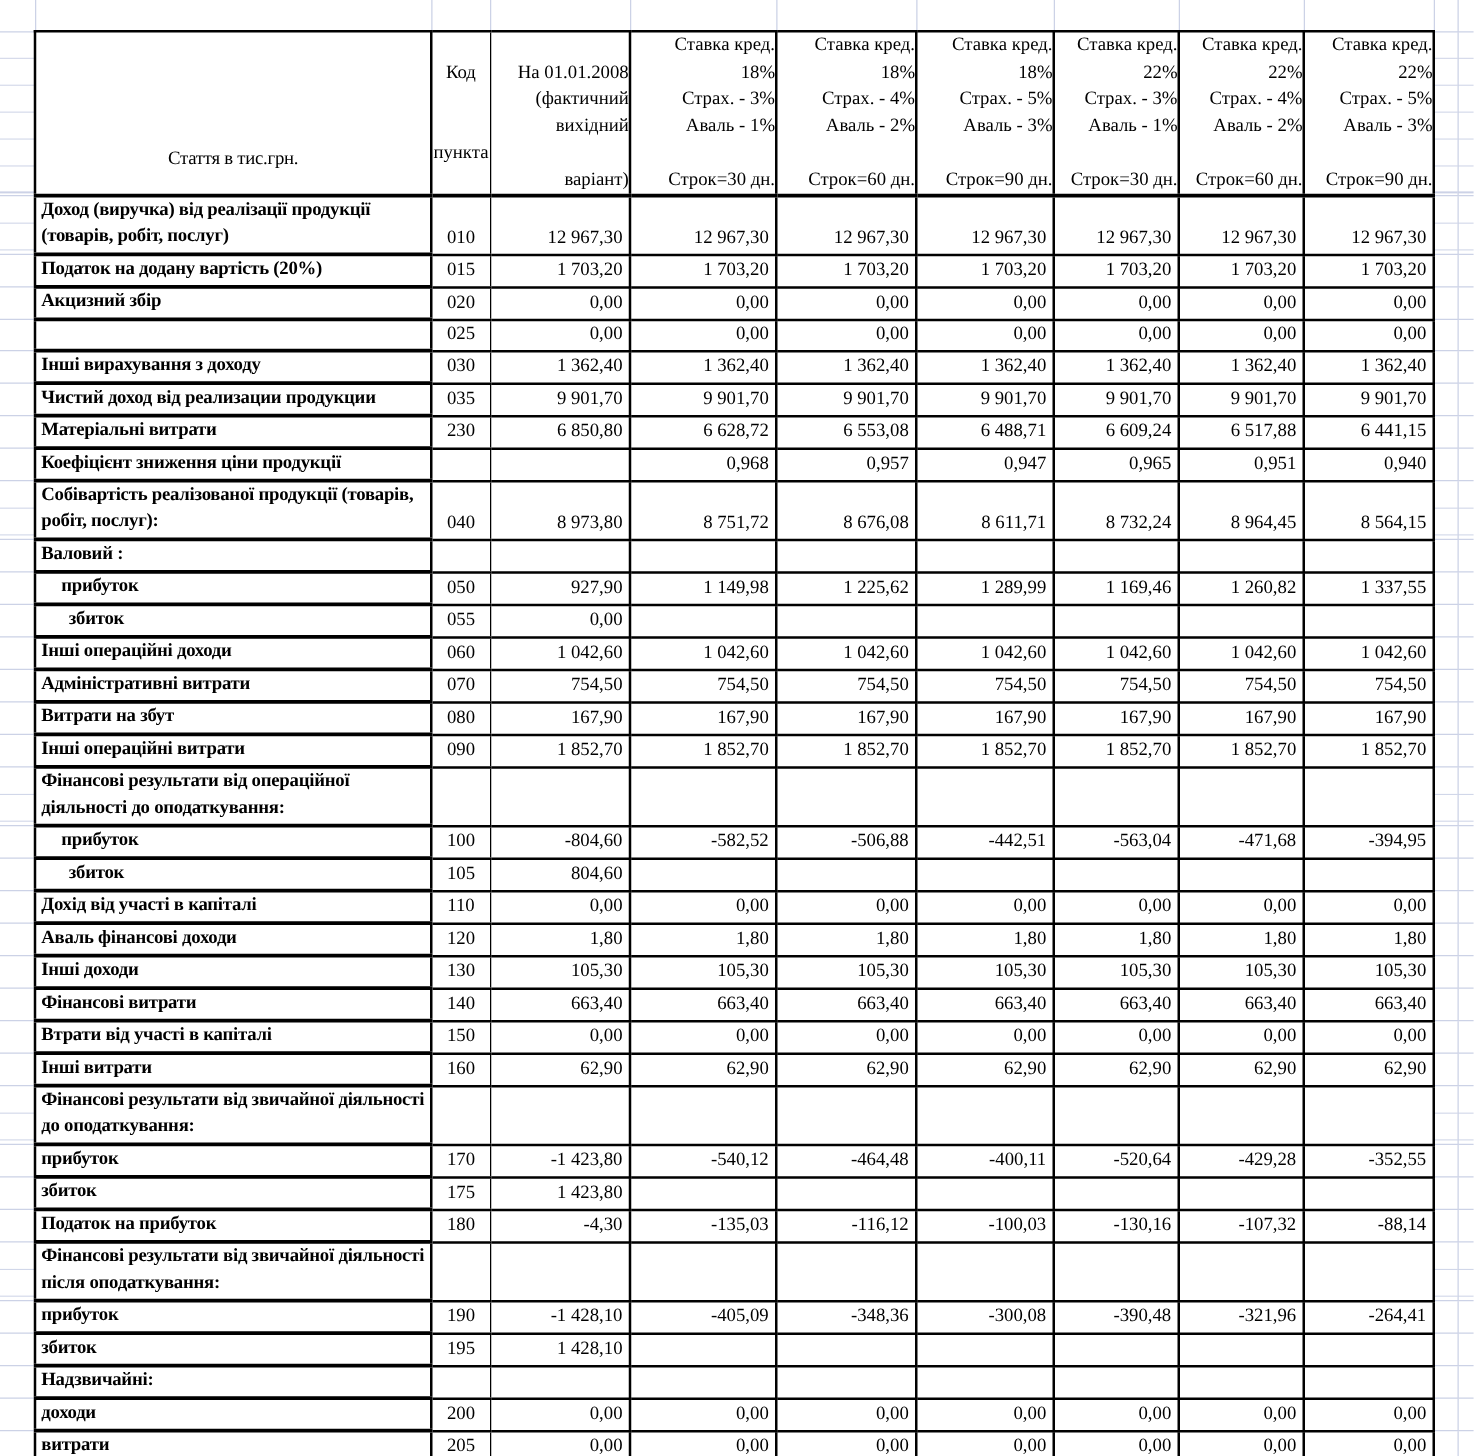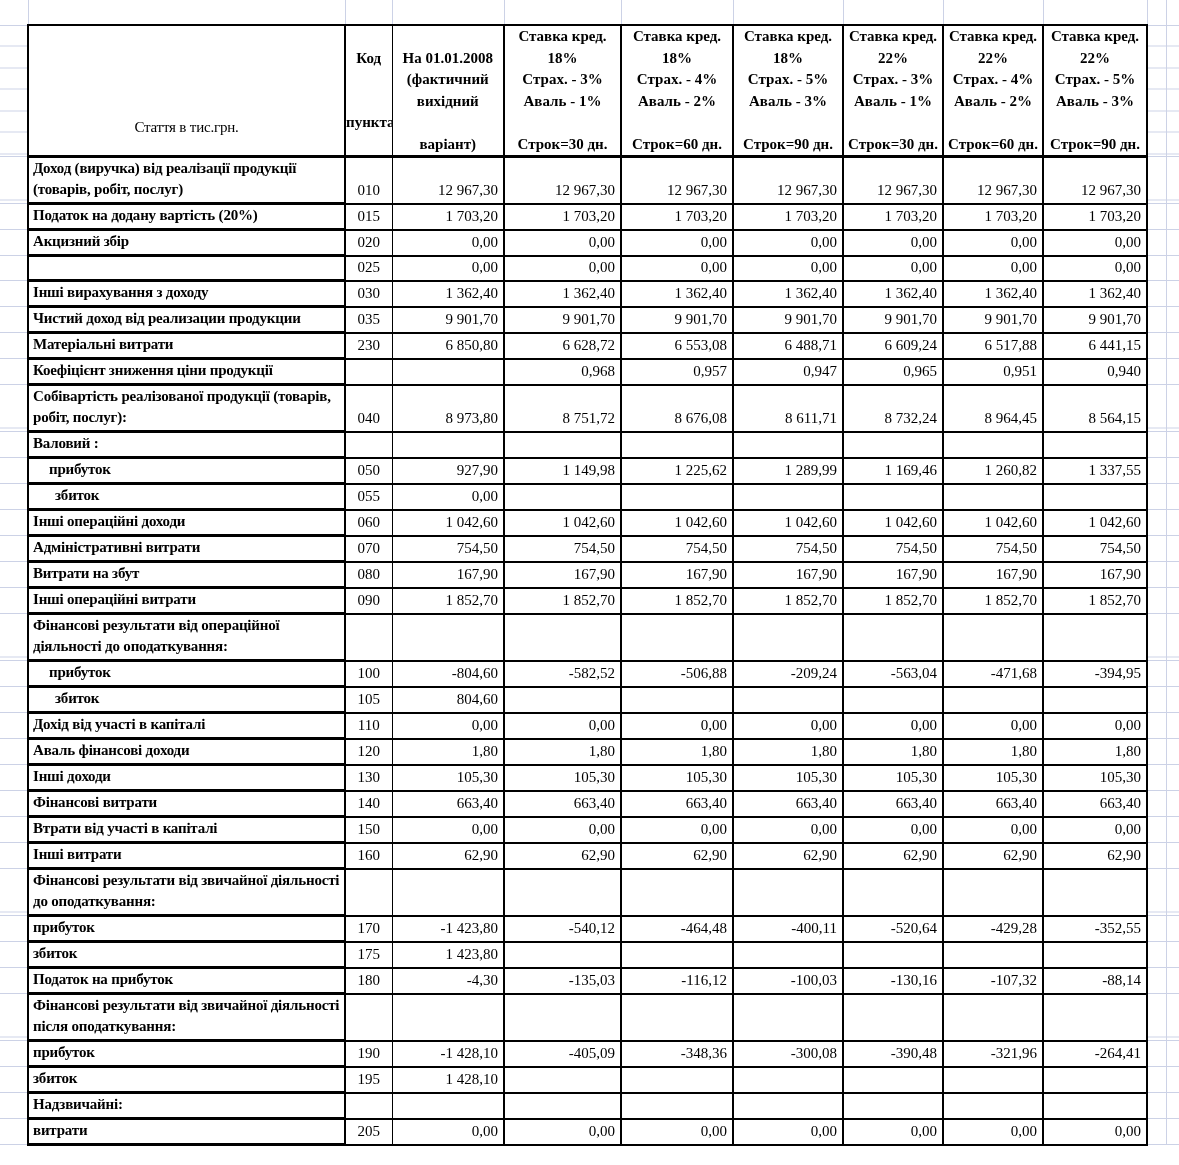--- a/index.html
+++ b/index.html
@@ -72,23 +72,22 @@
   .hcell{
     border-top:2px solid var(--ink);
     border-bottom:3px solid var(--ink);
     font-weight:normal;
     padding:0;
     vertical-align:top;
   }
   th.lab.hcell{vertical-align:bottom;}
   .hl{
     height:21.5px;line-height:21.5px;
-    text-align:center;white-space:nowrap;
+    white-space:nowrap;
     overflow:hidden;
-    font-weight:bold;
   }
   .article{
     text-align:center;
     padding-bottom:17px;
     line-height:21px;
   }
 </style>
 </head>
 <body>
 
@@ -434,21 +433,21 @@
         <td class="gr1 tall"></td>
         <td class="gr2 tall"></td>
       </tr>
       <tr class="r h1">
         <td class="gut"></td>
         <td class="lab ind1">прибуток</td>
         <td class="code">100</td>
         <td class="base">-804,60</td>
         <td class="v">-582,52</td>
         <td class="v">-506,88</td>
-        <td class="v">-209,24</td>
+        <td class="v">-442,51</td>
         <td class="v">-563,04</td>
         <td class="v">-471,68</td>
         <td class="v">-394,95</td>
         <td class="gr1"></td>
         <td class="gr2"></td>
       </tr>
       <tr class="r h1">
         <td class="gut"></td>
         <td class="lab ind2">збиток</td>
         <td class="code">105</td>
@@ -653,20 +652,34 @@
         <td class="v"></td>
         <td class="v"></td>
         <td class="v"></td>
         <td class="v"></td>
         <td class="v"></td>
         <td class="gr1"></td>
         <td class="gr2"></td>
       </tr>
       <tr class="r h1">
         <td class="gut"></td>
+        <td class="lab">доходи</td>
+        <td class="code">200</td>
+        <td class="base">0,00</td>
+        <td class="v">0,00</td>
+        <td class="v">0,00</td>
+        <td class="v">0,00</td>
+        <td class="v">0,00</td>
+        <td class="v">0,00</td>
+        <td class="v">0,00</td>
+        <td class="gr1"></td>
+        <td class="gr2"></td>
+      </tr>
+      <tr class="r h1">
+        <td class="gut"></td>
         <td class="lab">витрати</td>
         <td class="code">205</td>
         <td class="base">0,00</td>
         <td class="v">0,00</td>
         <td class="v">0,00</td>
         <td class="v">0,00</td>
         <td class="v">0,00</td>
         <td class="v">0,00</td>
         <td class="v">0,00</td>
         <td class="gr1"></td>

